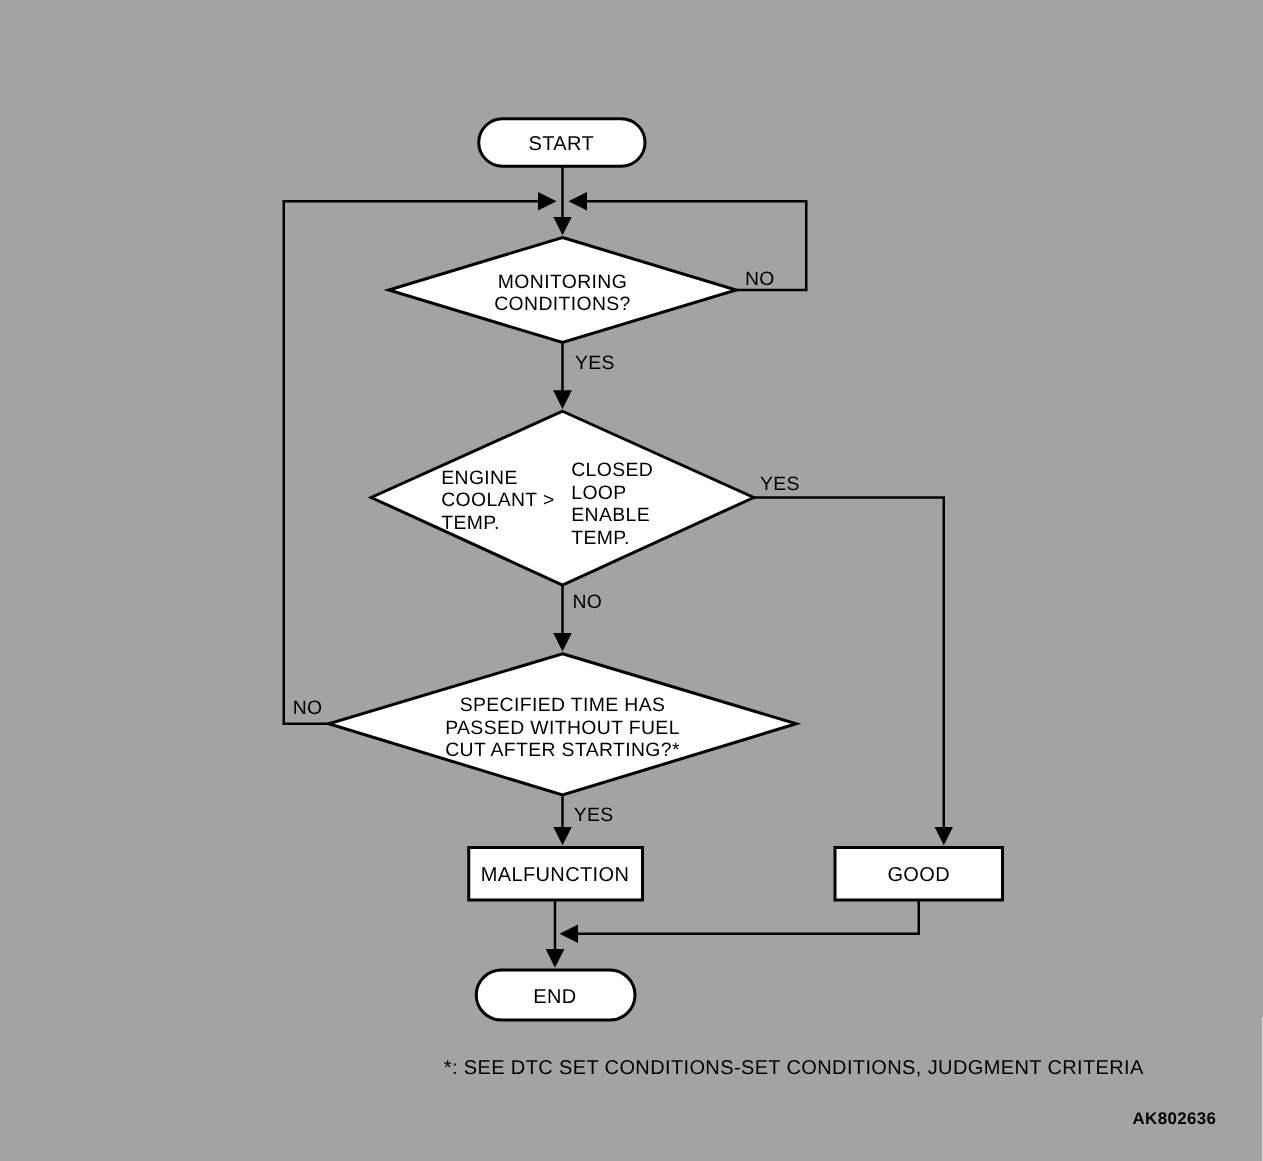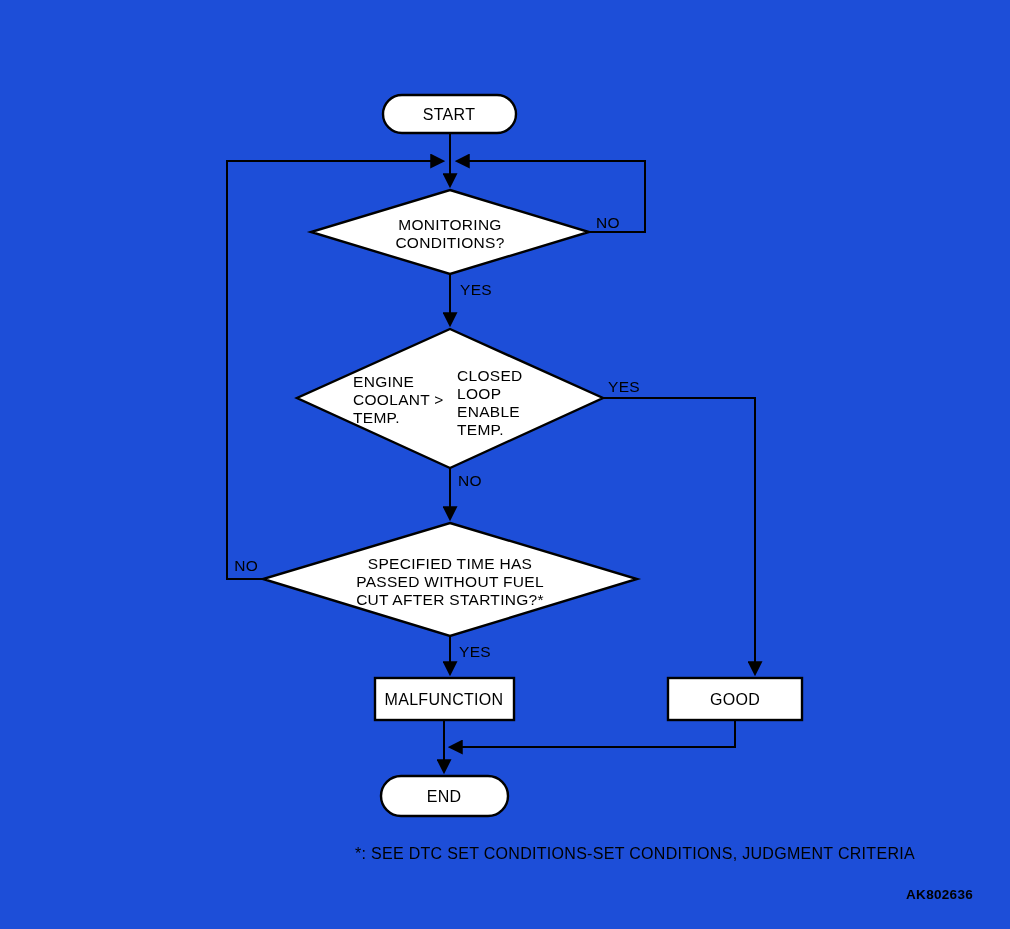--- a/index.html
+++ b/index.html
@@ -7,21 +7,21 @@
     padding: 0;
     background: #ffffff;
     width: 1010px;
     height: 929px;
     font-family: "Liberation Sans", sans-serif;
   }
   .page {
     position: relative;
     width: 1010px;
     height: 929px;
-    background: #1d4ed8;
+    background: #a3a3a3;
     overflow: hidden;
     text-align: right;
   }
   svg {
     display: block;
   }
   .shape {
     fill: #ffffff;
     stroke: #000000;
     stroke-width: 2.4;

